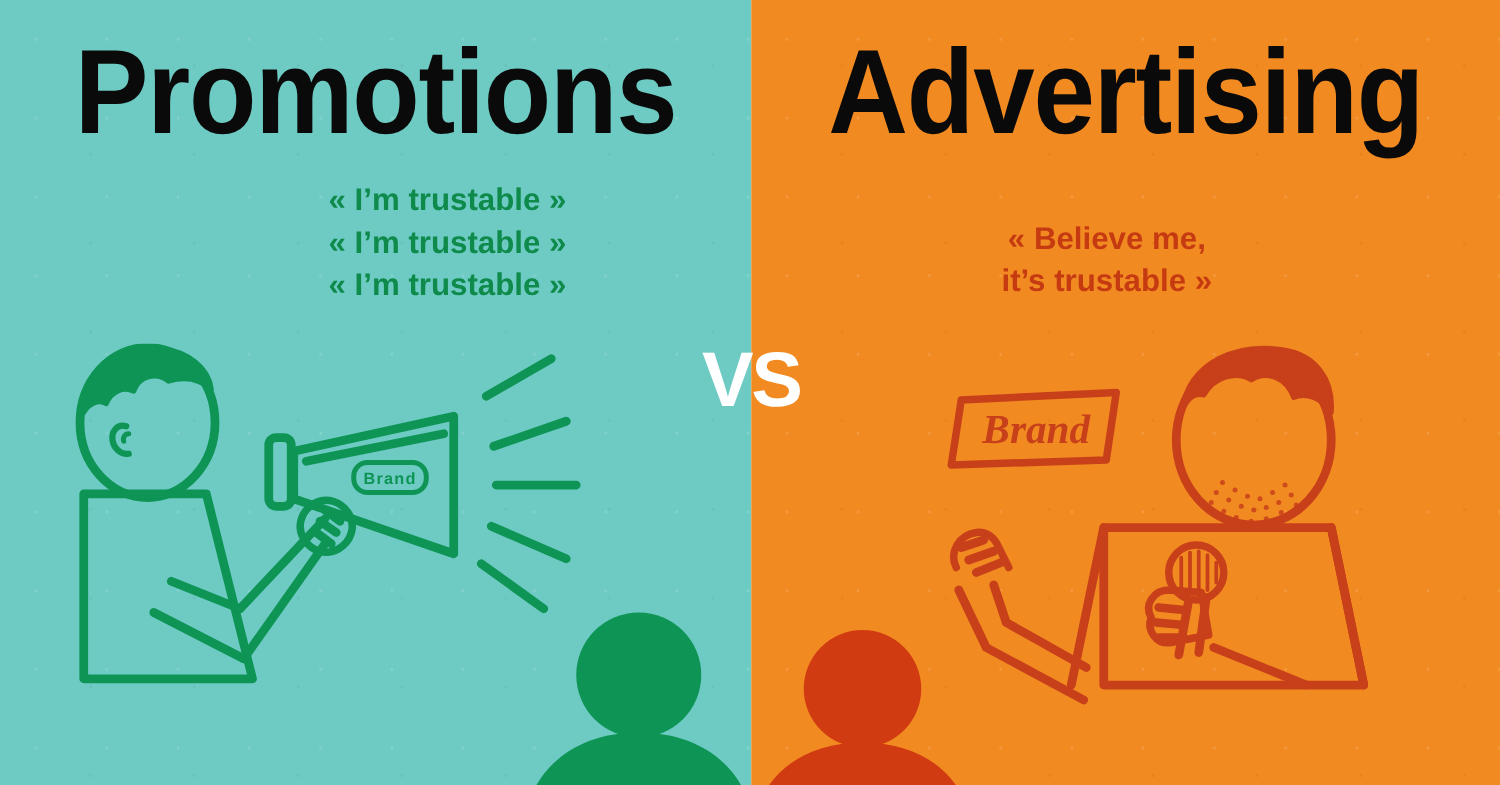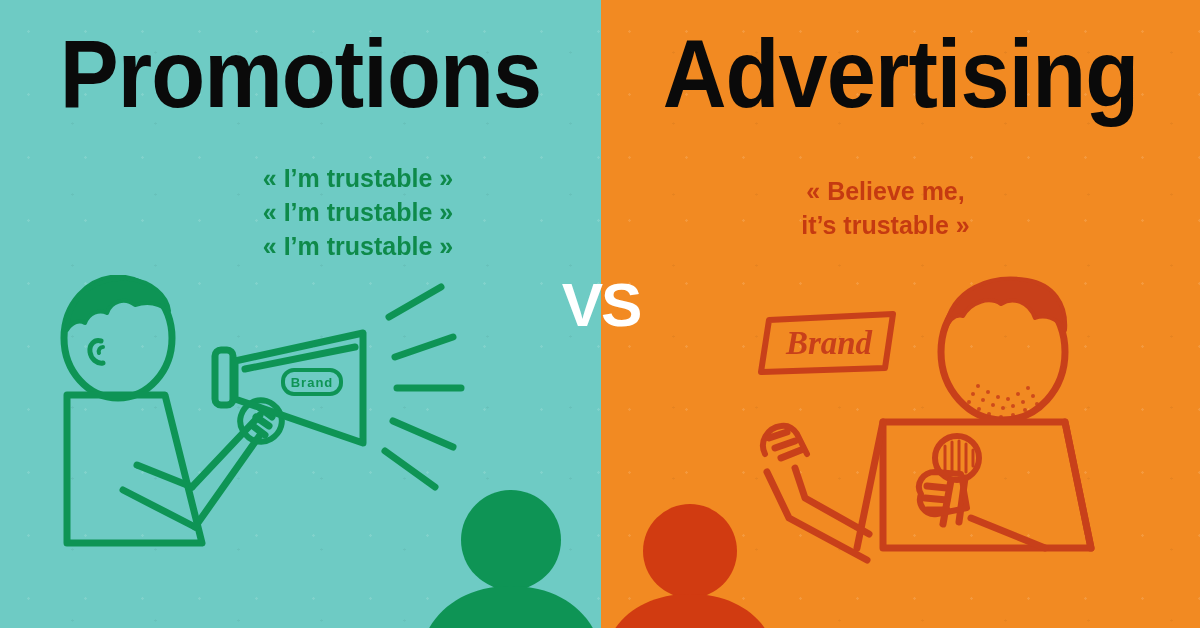--- a/index.html
+++ b/index.html
@@ -64,21 +64,21 @@
   .quote {
     position: absolute;
     margin: 0;
     font-weight: 700;
     font-size: 25px;
     line-height: 34px;
     white-space: pre-line;
   }
   .quote-left {
     left: 0; width: 704px;
-    top: 161px;
+    top: 143px;
     text-align: center;
     color: #0E8A4A;
     padding-left: 12px;
     box-sizing: border-box;
   }
   .quote-right {
     left: 601px; width: 599px;
     top: 174px;
     text-align: center;
     color: #C53A11;

